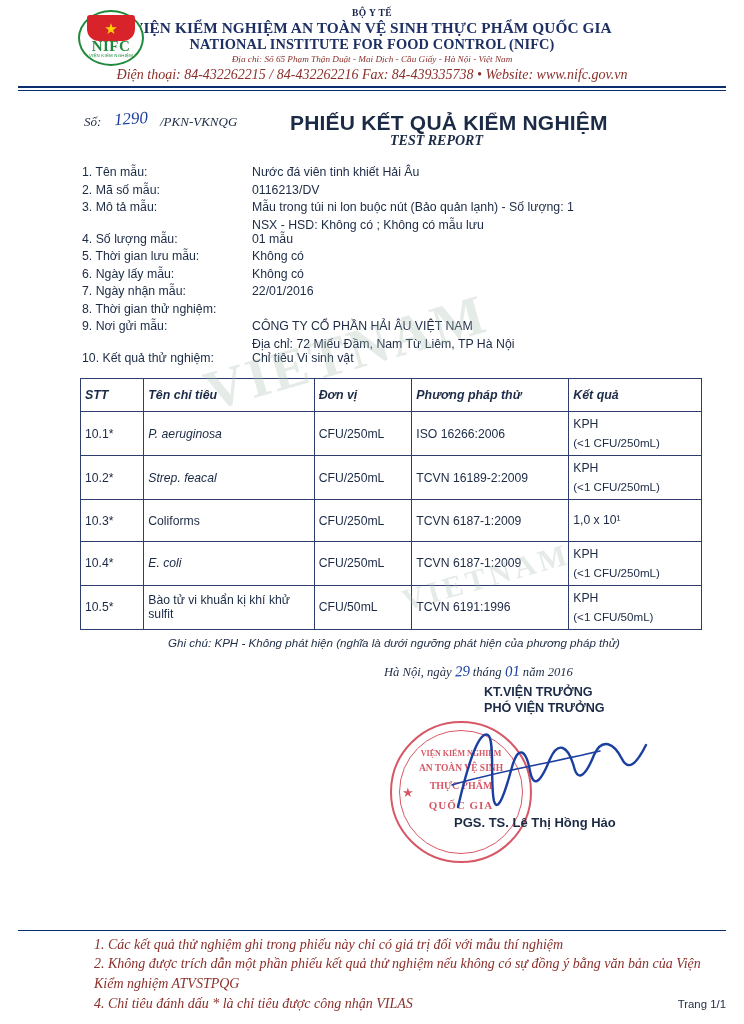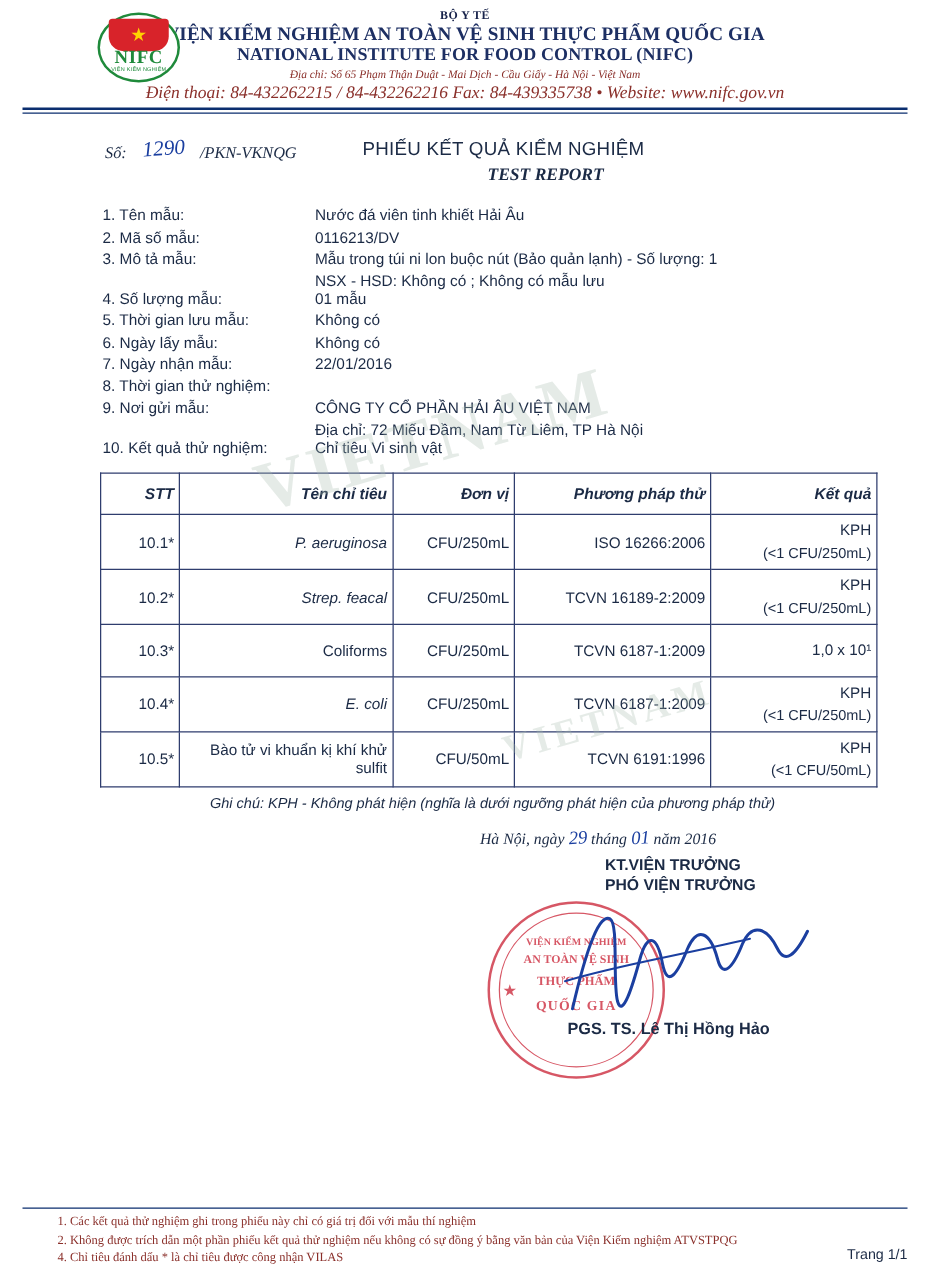--- a/index.html
+++ b/index.html
@@ -160,22 +160,22 @@
     left: 142px;
     top: 3px;
     font-size: 13px;
     font-style: italic;
     font-family: "Liberation Serif", serif;
   }
   .main-title {
     position: absolute;
     left: 272px;
     top: 0px;
-    font-size: 15px;
-    font-weight: normal;
+    font-size: 21px;
+    font-weight: bold;
     letter-spacing: .2px;
   }
   .sub-title {
     position: absolute;
     left: 372px;
     top: 22px;
     font-size: 14px;
     font-style: italic;
     font-weight: bold;
     font-family: "Liberation Serif", serif;
@@ -207,21 +207,21 @@
   
   table.results {
     margin: 10px 0 0 62px;
     border-collapse: collapse;
     width: 622px;
     font-size: 12.2px;
   }
   table.results th, table.results td {
     border: 1px solid #2f3d6e;
     padding: 3px 4px;
-    text-align: right;
+    text-align: left;
     vertical-align: middle;
   }
   table.results th {
     font-weight: bold;
     font-style: italic;
     font-size: 12.4px;
     height: 26px;
   }
   td.stt { width: 58px; }
   td.name {
@@ -369,24 +369,26 @@
   .footer .fline {
     border-top: 1.6px solid #0b2e6f;
     margin-bottom: 4px;
   }
   .footer ol {
     margin: 0 0 0 28px;
     padding: 0;
     list-style: none;
   }
   .footer li {
-    font-size: 10px;
+    font-size: 14px;
+    font-style: italic;
     color: #8a2f2a;
     font-family: "Liberation Serif", serif;
     line-height: 1.42;
+    margin-left: 48px;
   }
   .pagenum {
     position: absolute;
     right: 18px;
     bottom: 14px;
     font-size: 11.4px;
     color: #1b2a45;
   }
 </style>
 </head>

